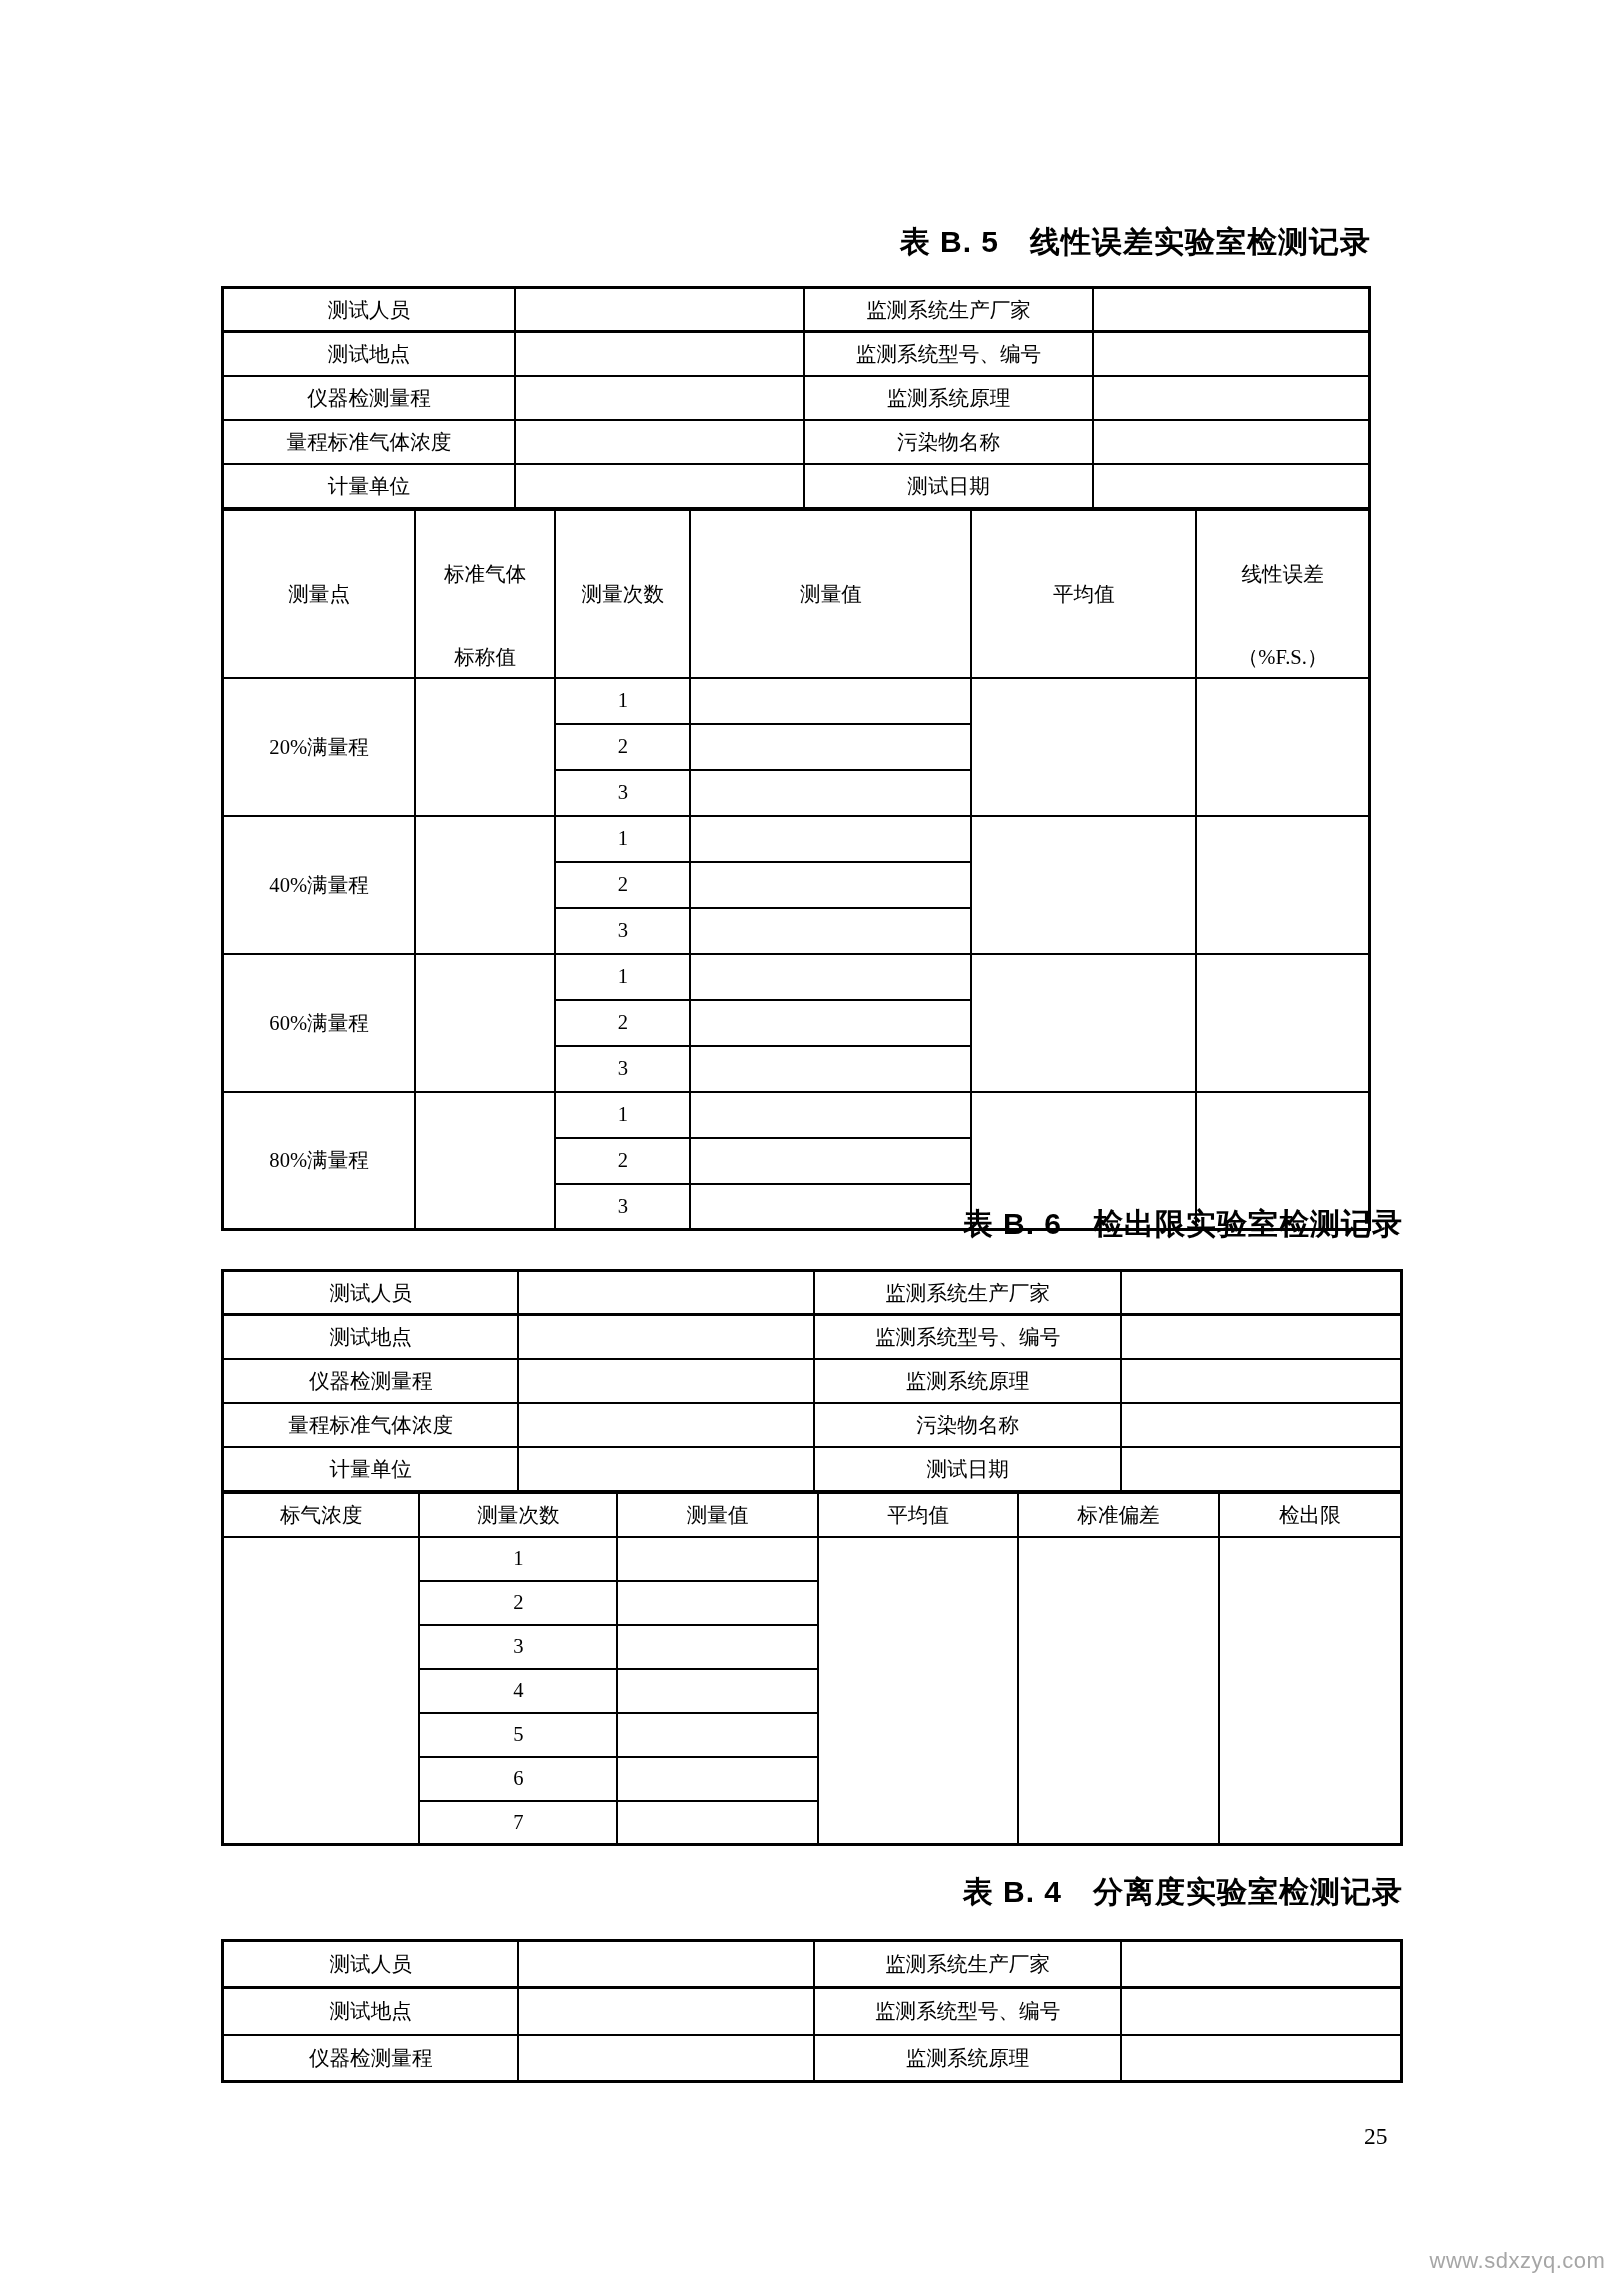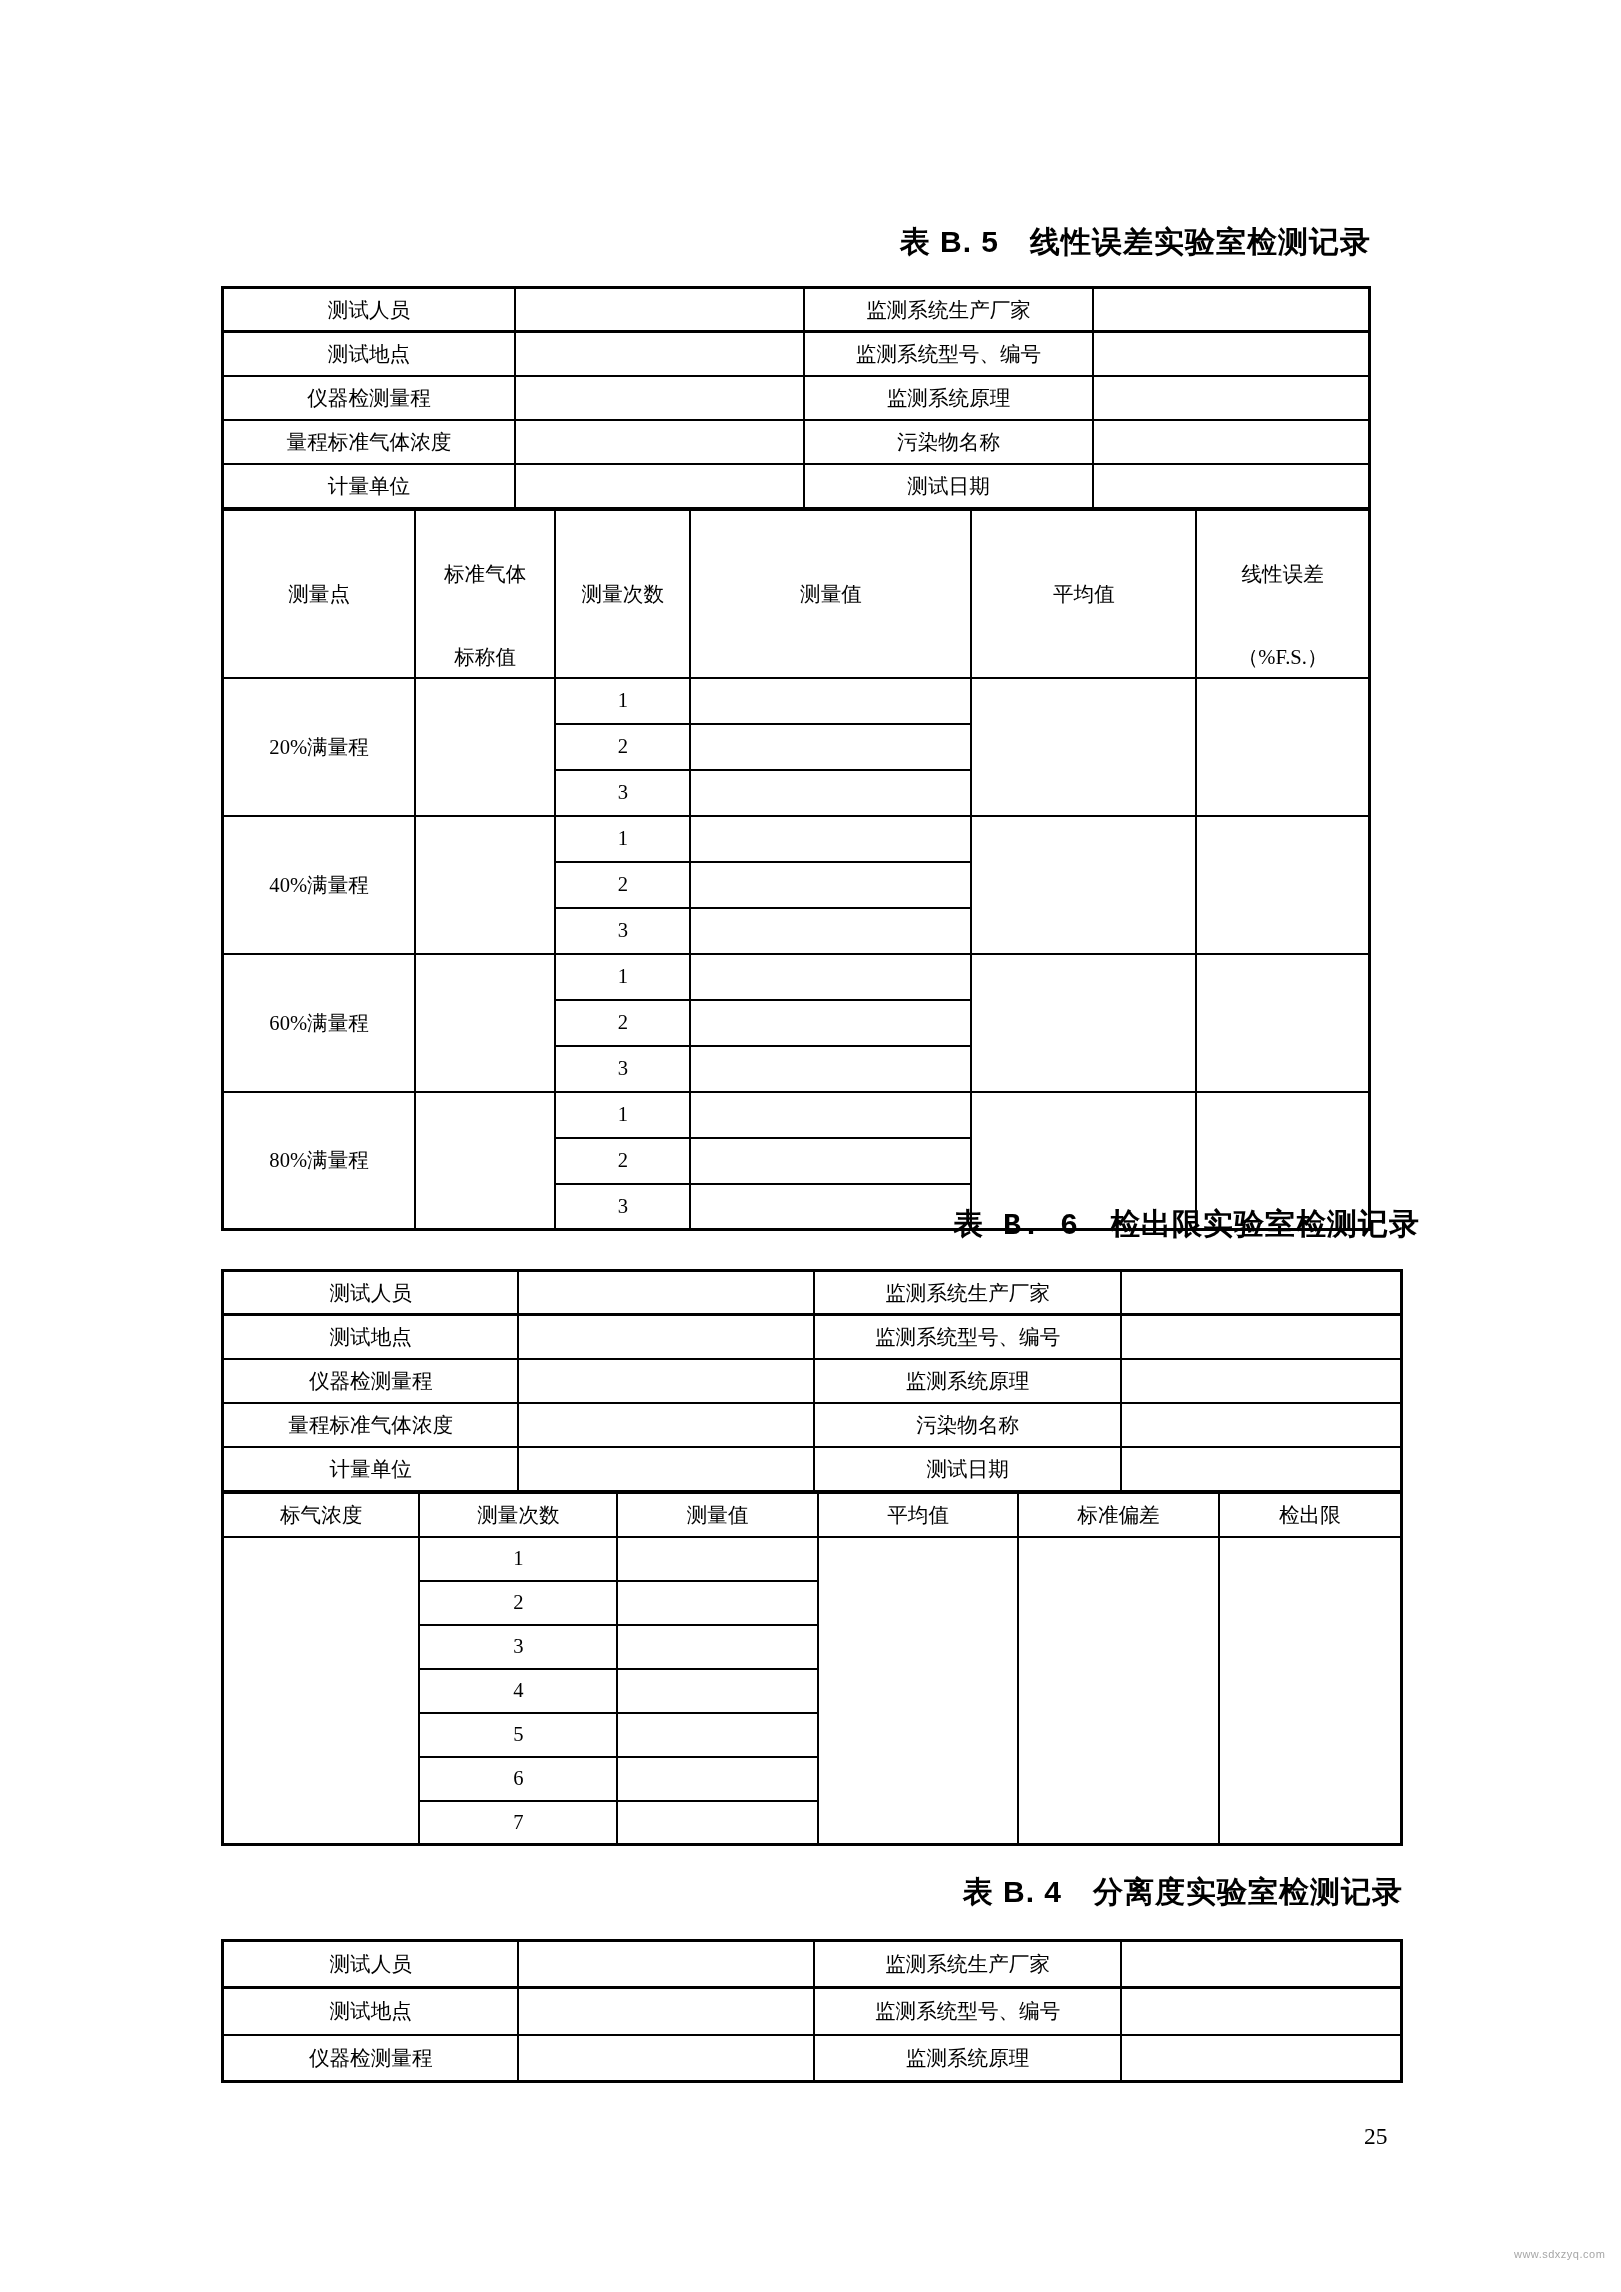--- a/index.html
+++ b/index.html
@@ -31,21 +31,21 @@
   table.meas.b6 tr{height:44px;}
   table.meas.b6 tr.hdr{height:44px;}
   tr.grp-start td{border-top:2.9px solid #000;}
   .hdr2 span{display:block;line-height:39px;margin-top:44px;}
   .pagenum{
     position:absolute;left:1364px;top:2123px;
     font-size:23.5px;font-family:"Liberation Serif", serif;text-align:center;
   }
   .watermark{
     position:absolute;right:15.7px;top:2248px;
-    font-size:11px;color:#a6a6a6;
+    font-size:22px;color:#a6a6a6;
     font-family:"Liberation Sans", sans-serif;letter-spacing:0.5px;
   }
 </style>
 </head>
 <body>
 
 <div class="doc-title" style="left:221px;top:222px;width:1150px;">表 B. 5　线性误差实验室检测记录</div>
 
 <div class="tbl-wrap" style="left:221px;top:286px;width:1150px;">
   <table class="info">
@@ -178,21 +178,21 @@
       <td></td>
     </tr>
     <tr>
       <td>3</td>
       <td></td>
     </tr>
   </tbody>
     </table>
 </div>
 
-<div class="doc-title" style="left:238px;top:1204px;width:1182px;font-family:Liberation Mono, monospace;">表 B. 6　检出限实验室检测记录</div>
+<div class="doc-title" style="left:221px;top:1204px;width:1182px;">表 B. 6　检出限实验室检测记录</div>
 
 <div class="tbl-wrap" style="left:221px;top:1269px;width:1182px;">
   <table class="info">
     <colgroup>
         <col style="width:25.1%">
         <col style="width:25.1%">
         <col style="width:26.0%">
         <col style="width:23.8%">
       </colgroup>
     <tbody>

